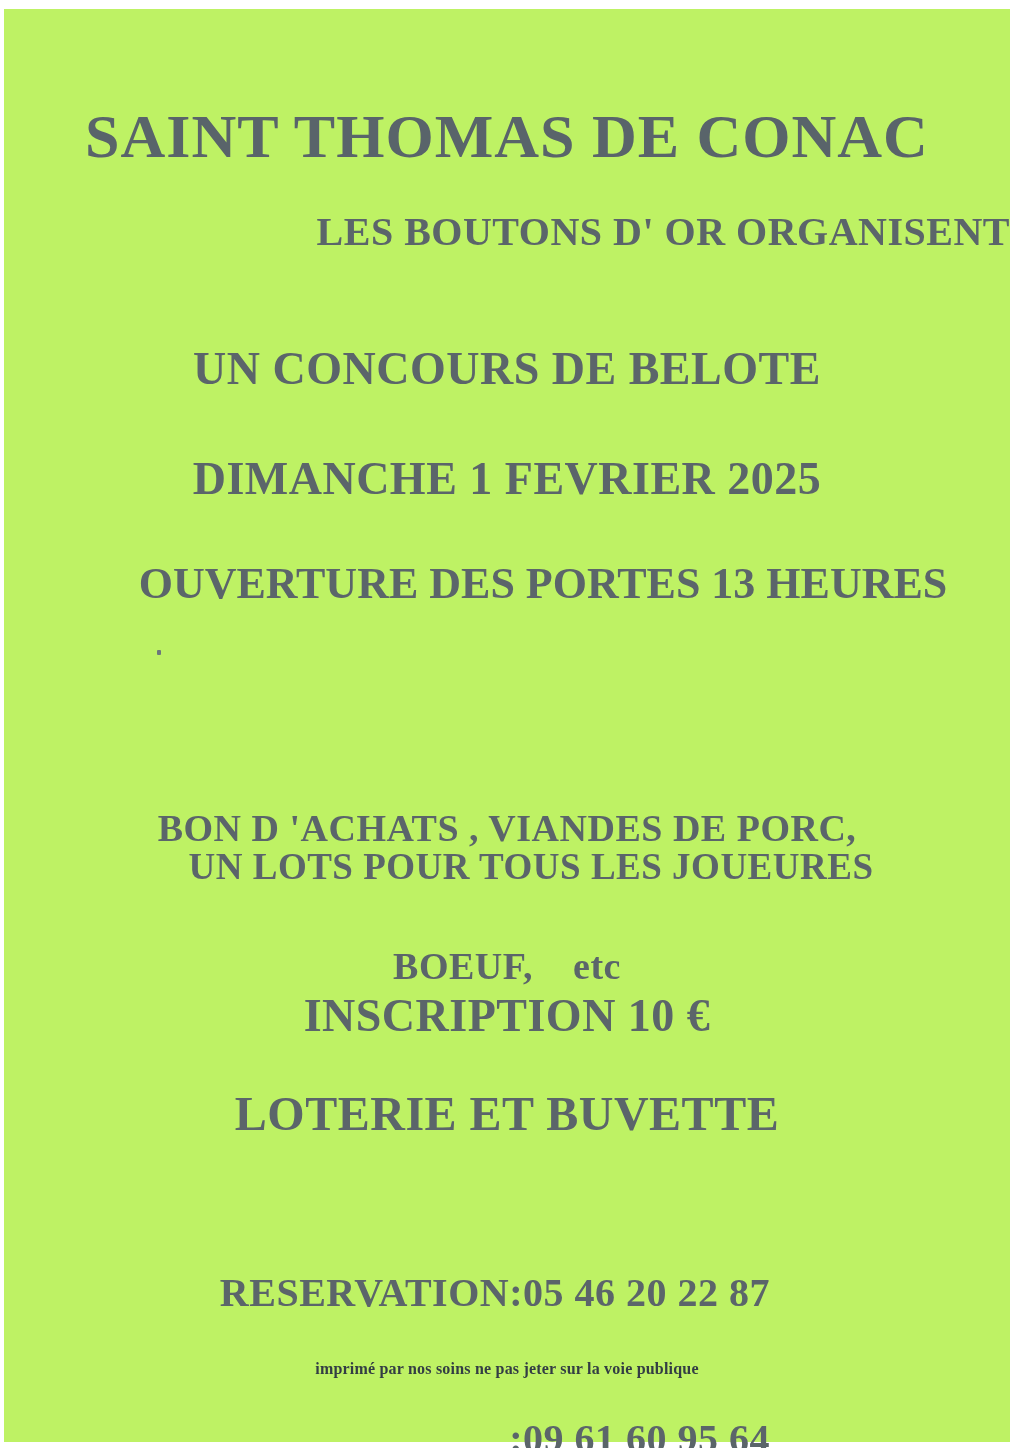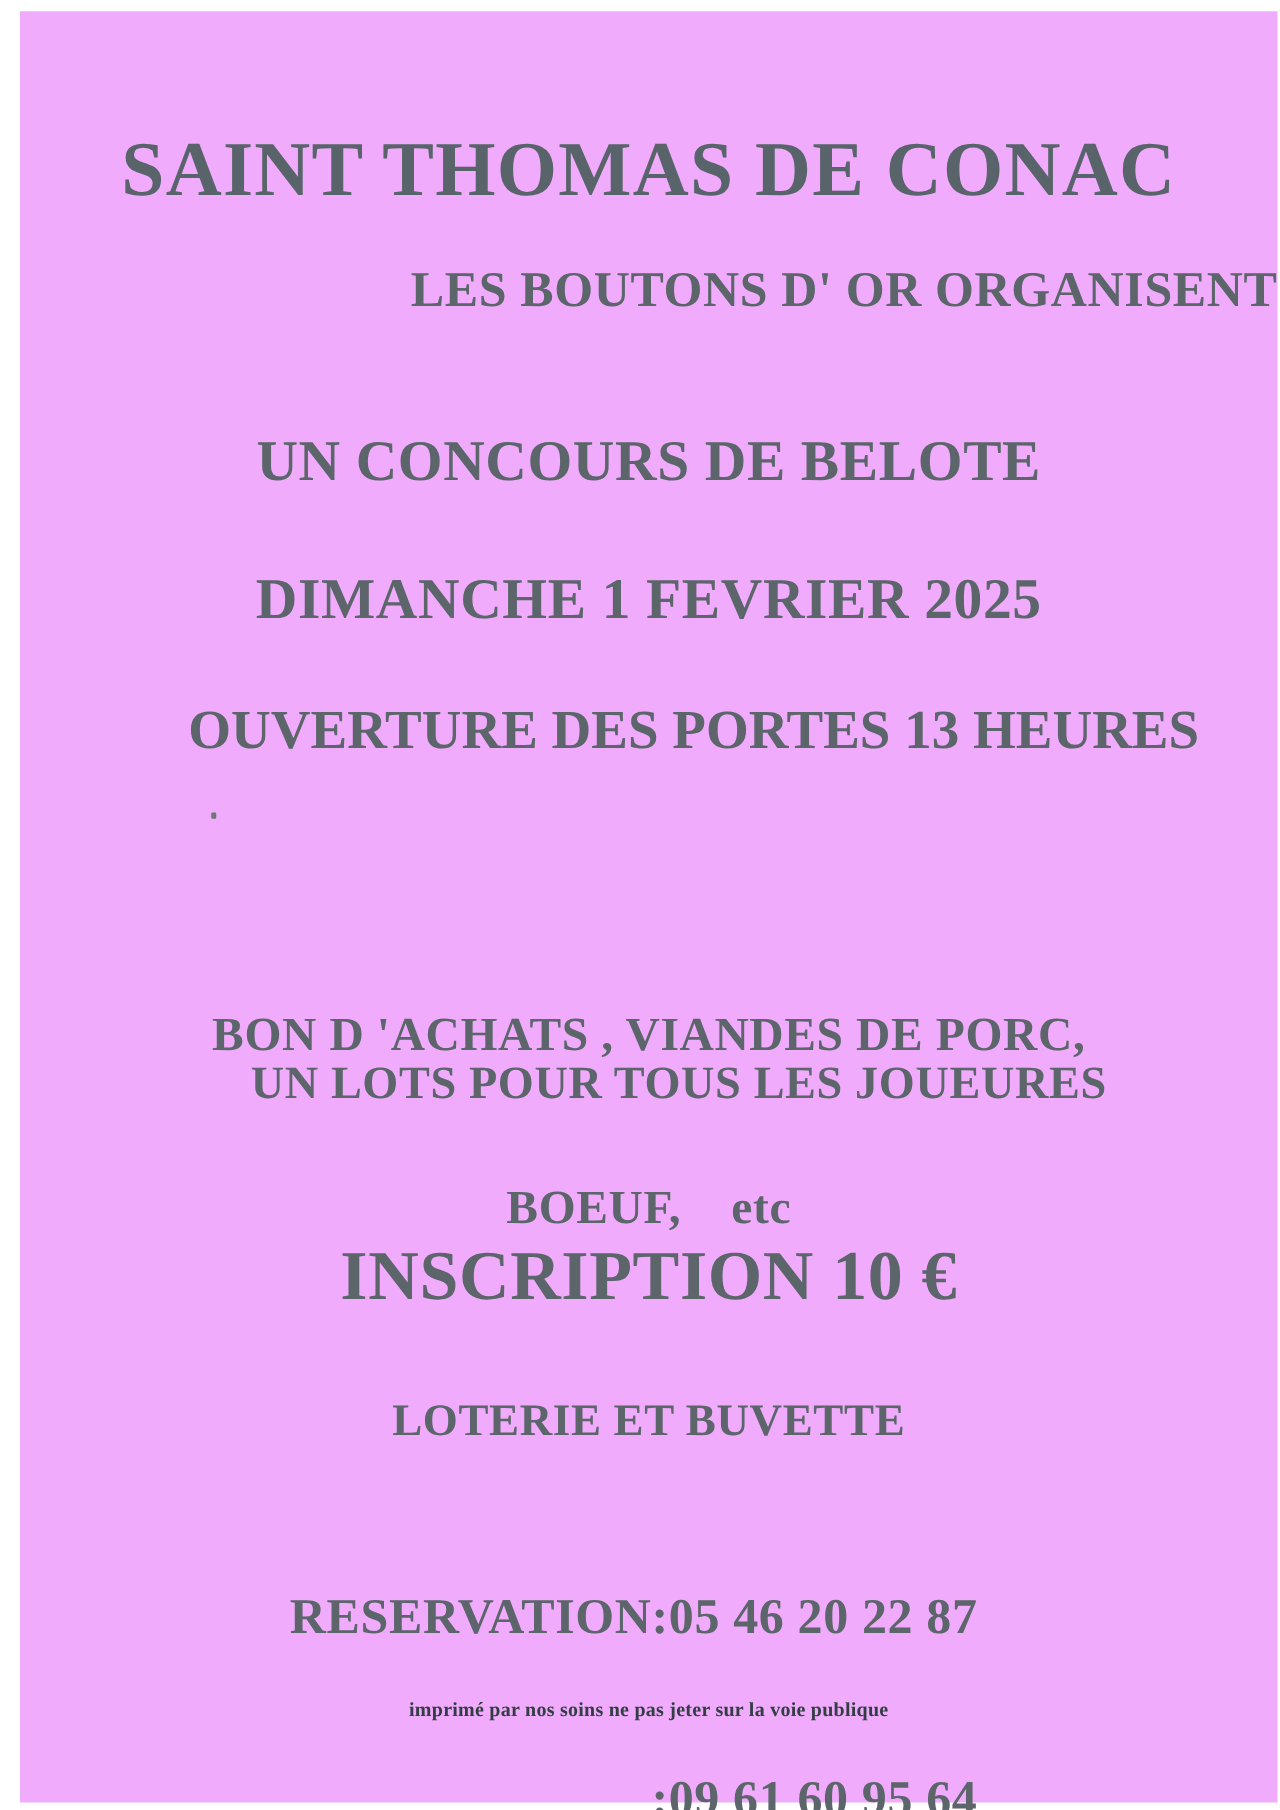--- a/index.html
+++ b/index.html
@@ -15,43 +15,42 @@
     background: #ffffff;
     overflow: hidden;
   }
   
   .paper {
     position: absolute;
     left: 4px;
     top: 9px;
     width: 1006px;
     height: 1433px;
-    background: #f0abfc;
-    margin-left: 12px;
+    background: #bef264;
   }
   .line {
     position: absolute;
     left: 0;
     width: 100%;
     text-align: center;
     font-weight: bold;
     color: #5b656a;
     line-height: 1;
     white-space: pre;
     letter-spacing: 0.5px;
   }
   .title        { top: 96px;  font-size: 62px; letter-spacing: 1px; color: #59646a; }
   .organizer    { top: 203px; font-size: 40px; text-align: right; }
   .event        { top: 337px; font-size: 46px; }
   .date         { top: 447px; font-size: 46px; }
   .doors        { top: 553px; font-size: 44px; letter-spacing: 0px; padding-left: 36px; }
   .prizes       { top: 705px; font-size: 38px; line-height: 1.21; }
   .lots         { top: 839px; font-size: 37px; padding-left: 24px; }
-  .fee          { top: 984px; font-size: 56px; }
-  .extras       { top: 1109px; font-size: 36px; }
+  .fee          { top: 984px; font-size: 46px; }
+  .extras       { top: 1081px; font-size: 48px; }
   .reservation  {
     position: absolute;
     right: 240px;
     top: 1162px;
     font-weight: bold;
     font-size: 40px;
     line-height: 1.22;
     color: #5b656a;
     text-align: right;
     white-space: pre;

